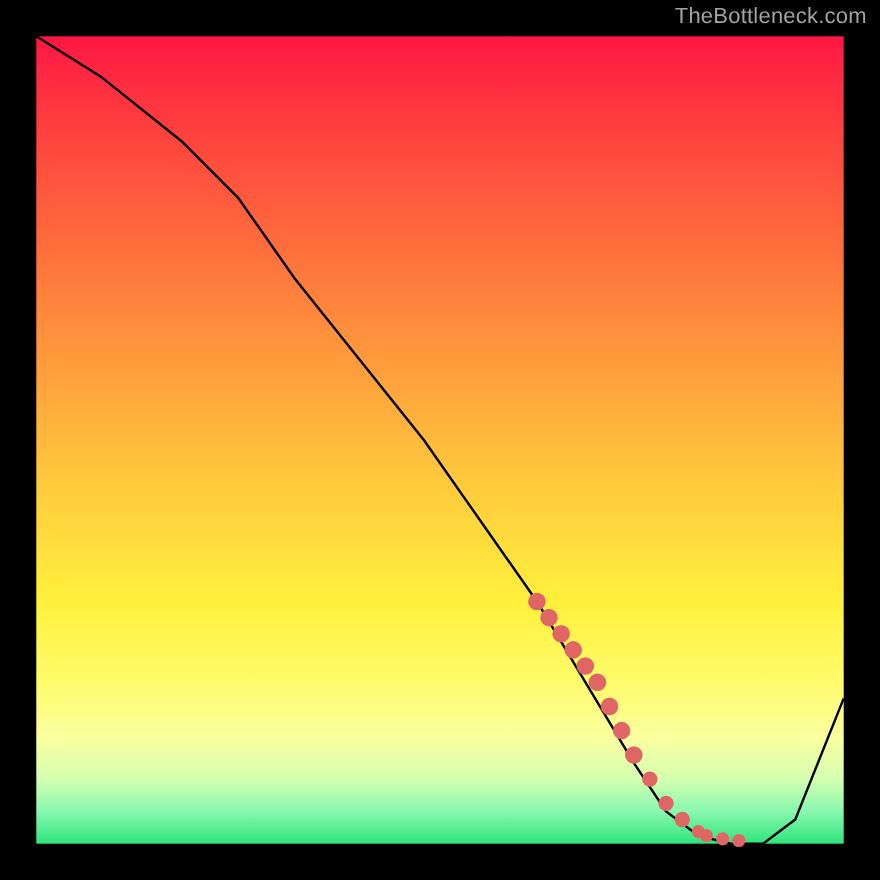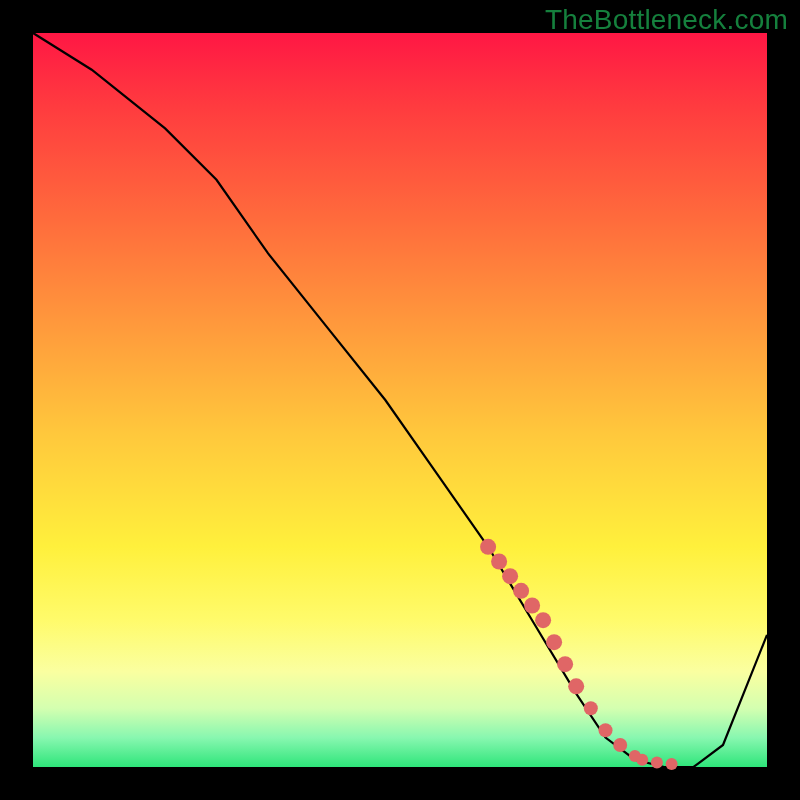--- a/index.html
+++ b/index.html
@@ -13,23 +13,23 @@
   .container {
     position: relative;
     width: 800px;
     height: 800px;
   }
   .watermark {
     position: absolute;
     top: 4px;
     right: 12px;
     font-family: Arial, Helvetica, sans-serif;
-    font-size: 28px;
+    font-size: 20px;
     font-weight: 500;
-    color: #15803d;
+    color: #a3a3a3;
     letter-spacing: 0.2px;
     z-index: 10;
   }
   svg {
     position: absolute;
     top: 0;
     left: 0;
   }
 </style>
 </head>

